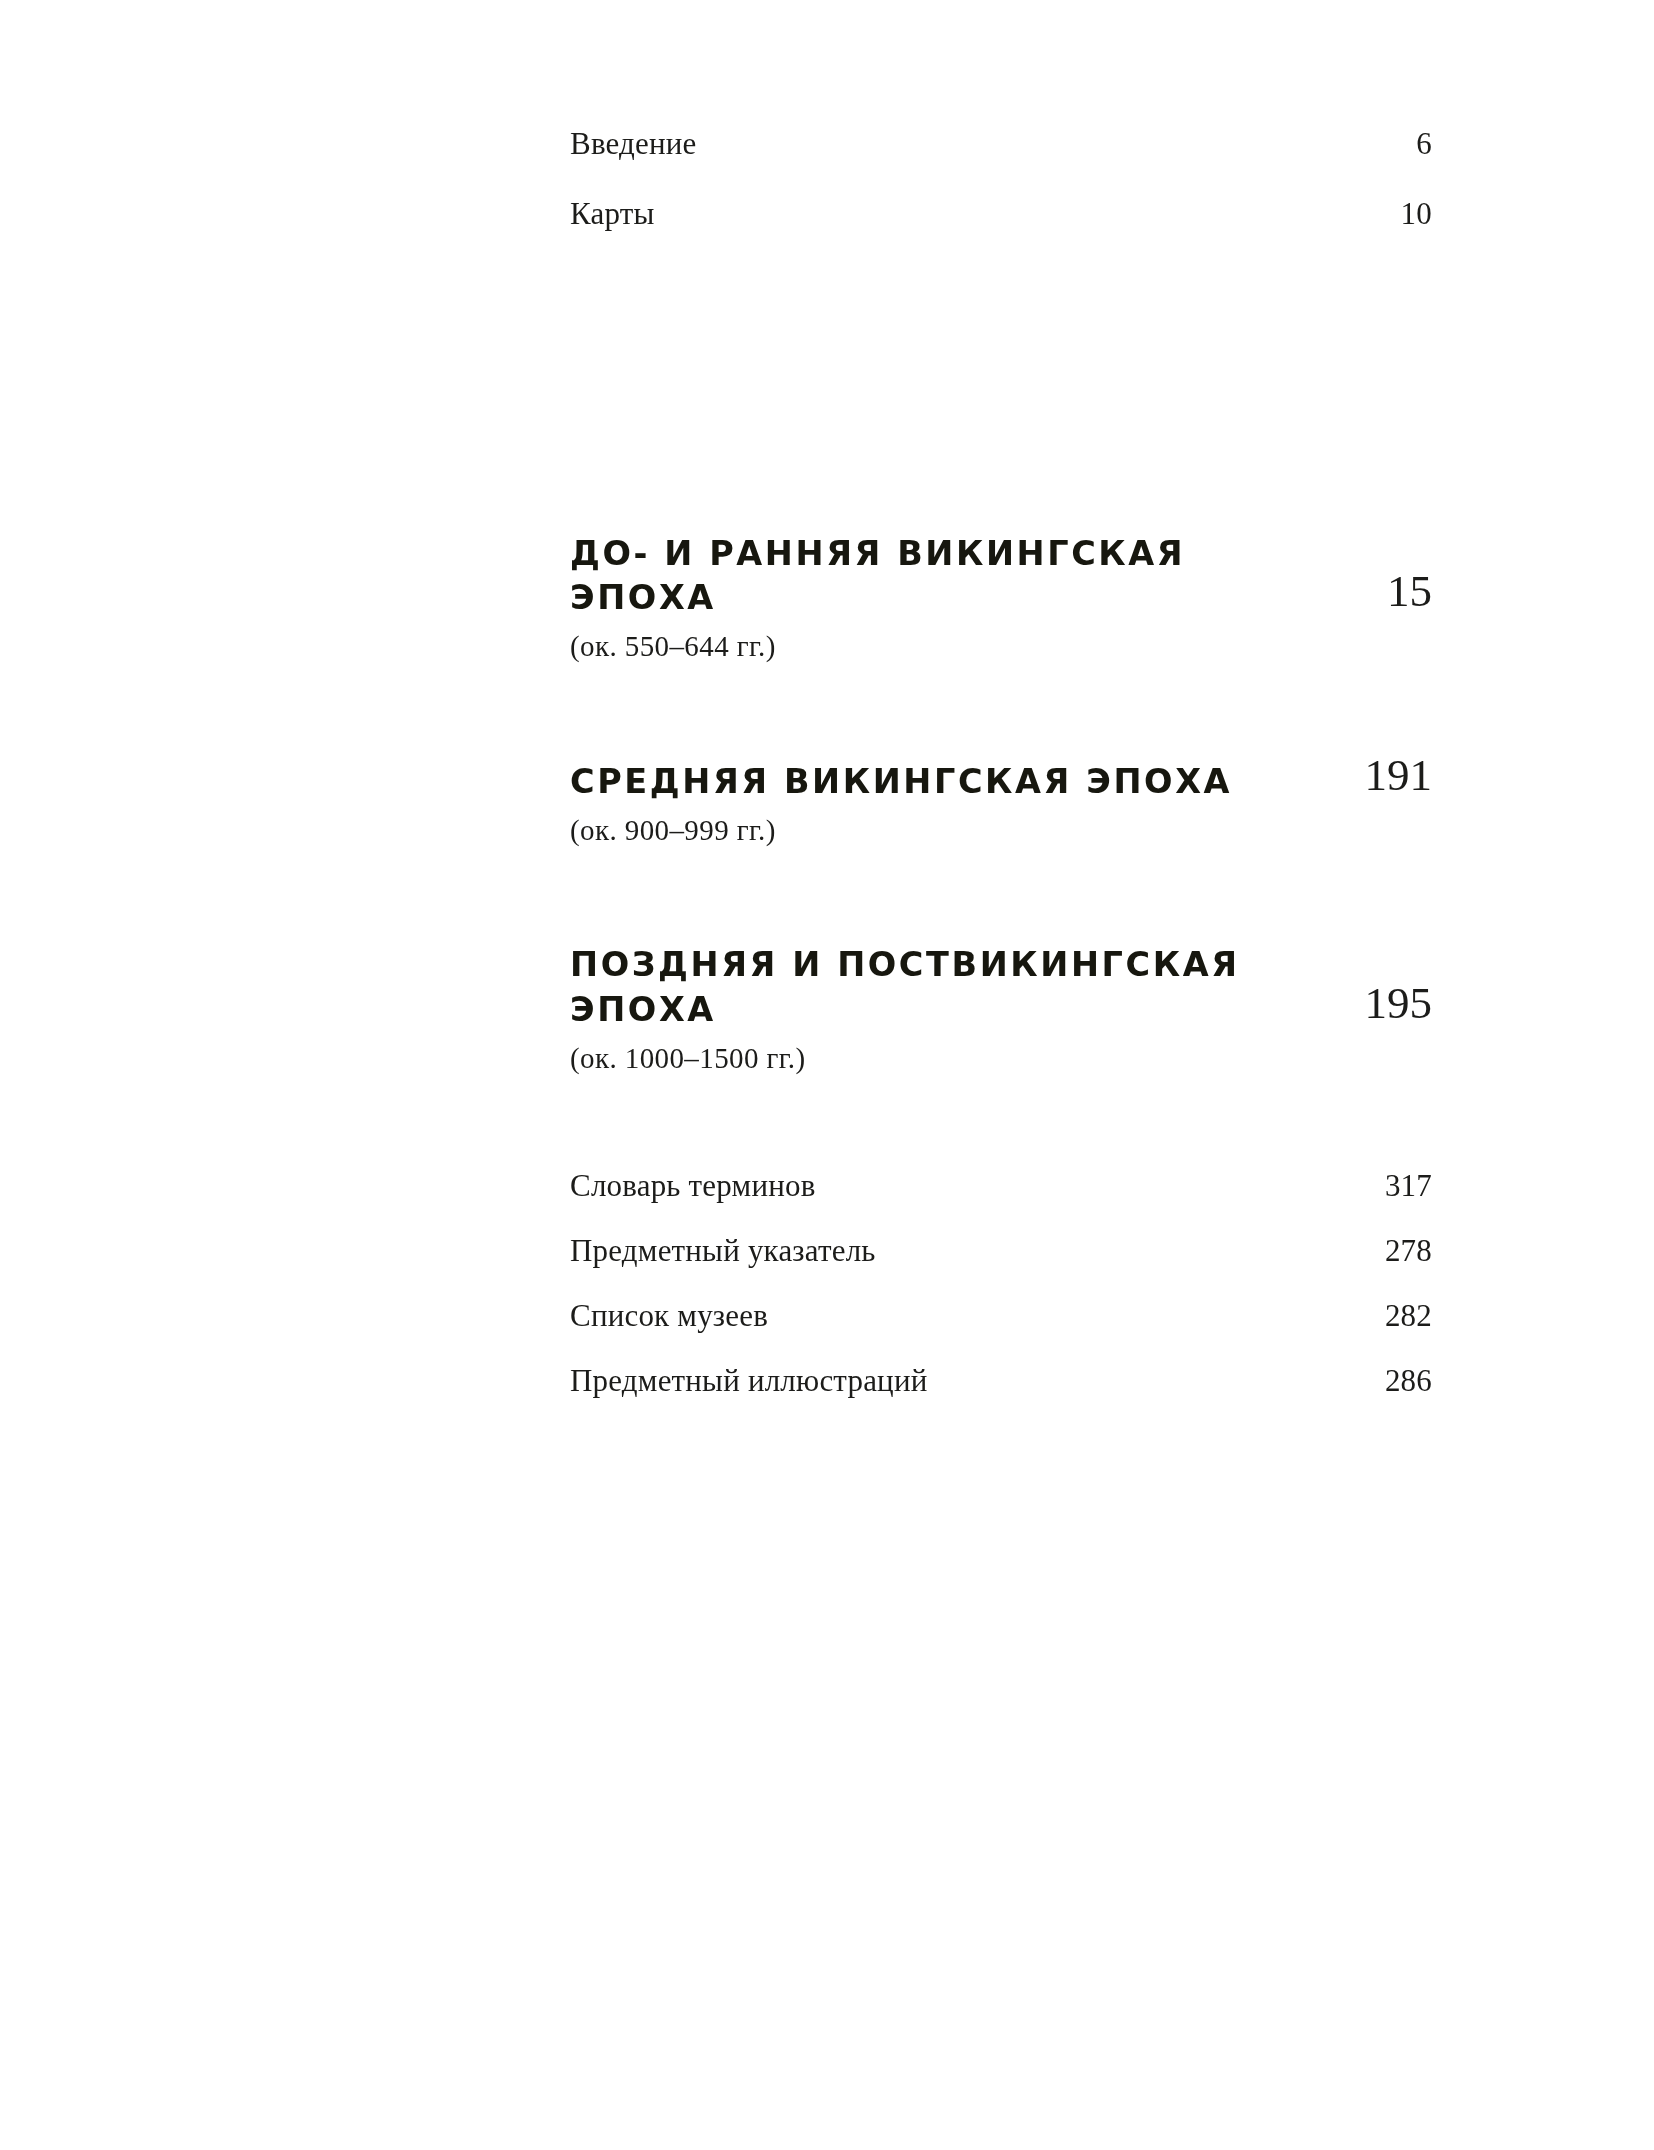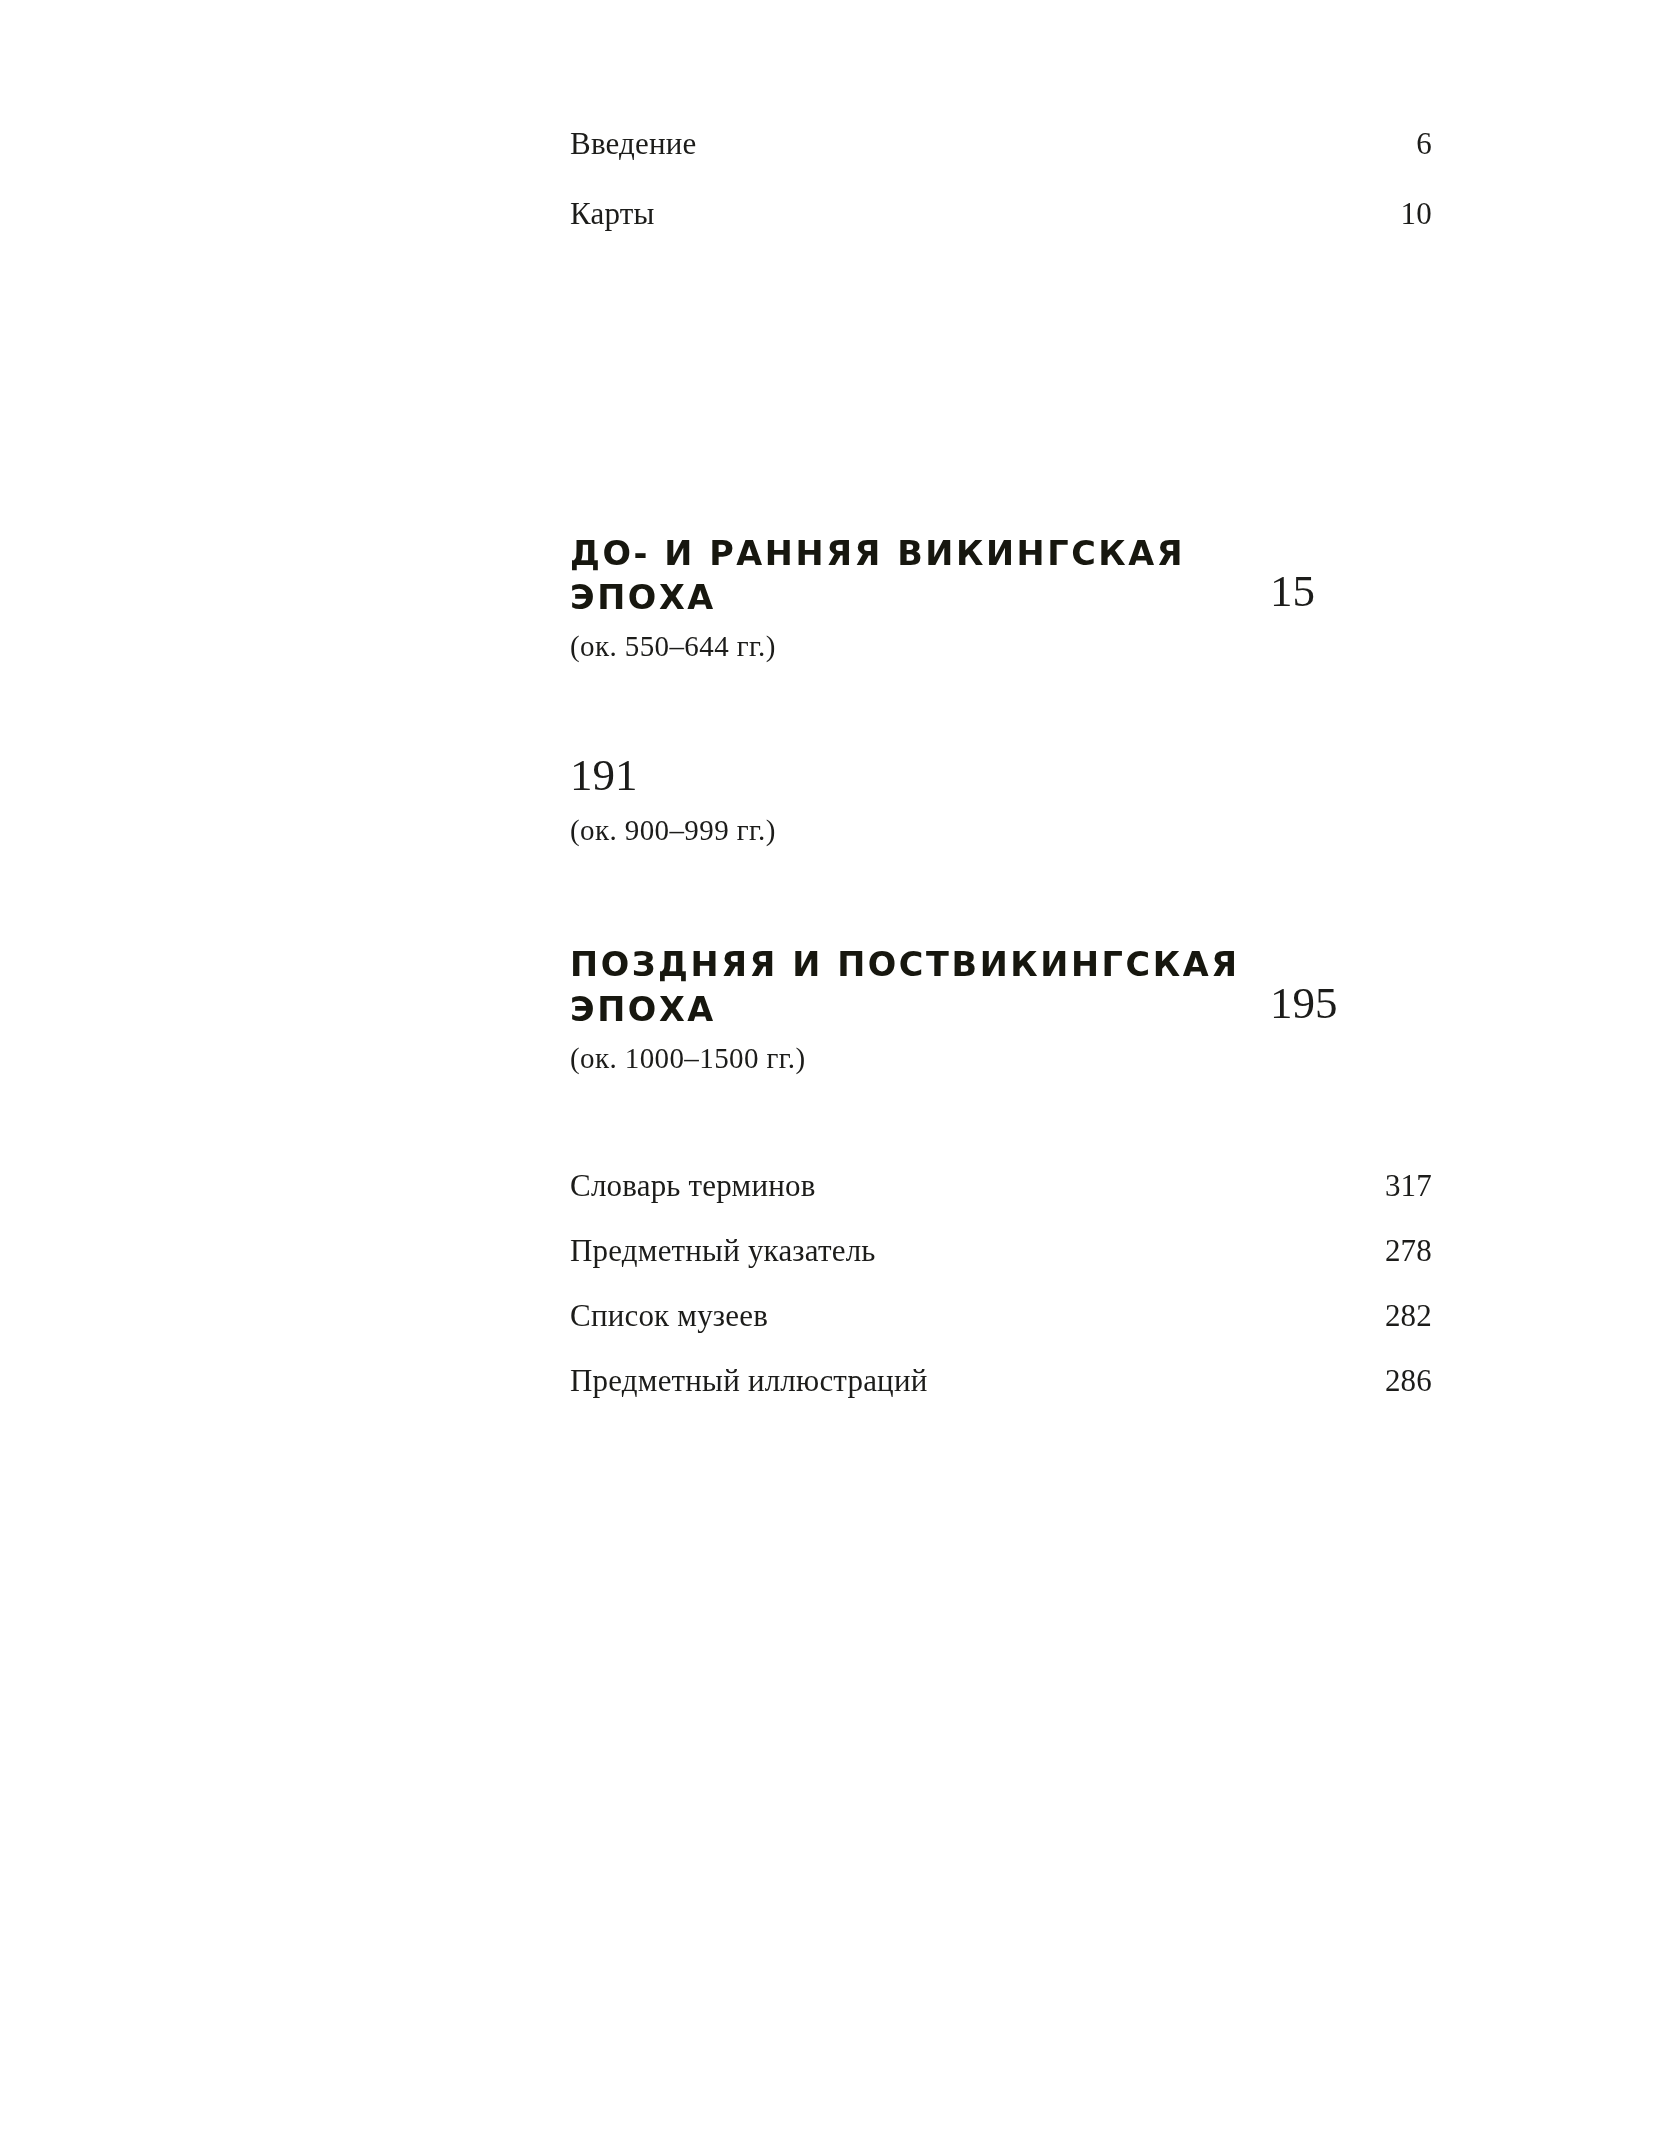--- a/index.html
+++ b/index.html
@@ -68,21 +68,21 @@
   }
   .part {
     margin-bottom: 96px;
     position: relative;
   }
   .part:last-child { margin-bottom: 4px; }
 
   .part-head {
     display: flex;
     align-items: flex-end;
-    justify-content: flex-start;
+    justify-content: space-between;
   }
   .part-title {
     font-family: "DejaVu Sans", sans-serif;
     font-weight: bold;
     font-size: 33.5px;
     letter-spacing: 2.6px;
     line-height: 1.32;
     text-transform: uppercase;
     max-width: 700px;
     color: #17170f;
@@ -137,20 +137,21 @@
       <div class="part">
         <div class="part-head">
           <div class="part-title">ДО- И РАННЯЯ ВИКИНГСКАЯ ЭПОХА</div>
           <div class="part-num">15</div>
         </div>
         <div class="part-sub">(ок. 550–644 гг.)</div>
       </div>
 
       <div class="part">
         <div class="part-head">
+          <div class="part-title">СРЕДНЯЯ ВИКИНГСКАЯ ЭПОХА</div>
           <div class="part-num">191</div>
         </div>
         <div class="part-sub">(ок. 900–999 гг.)</div>
       </div>
 
       <div class="part">
         <div class="part-head">
           <div class="part-title">ПОЗДНЯЯ И ПОСТВИКИНГСКАЯ ЭПОХА</div>
           <div class="part-num">195</div>
         </div>

